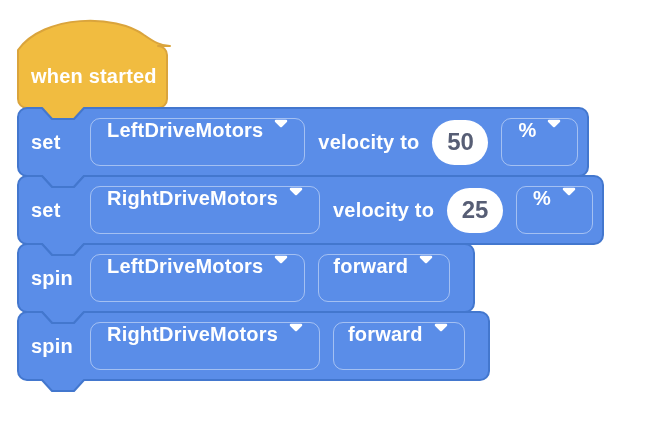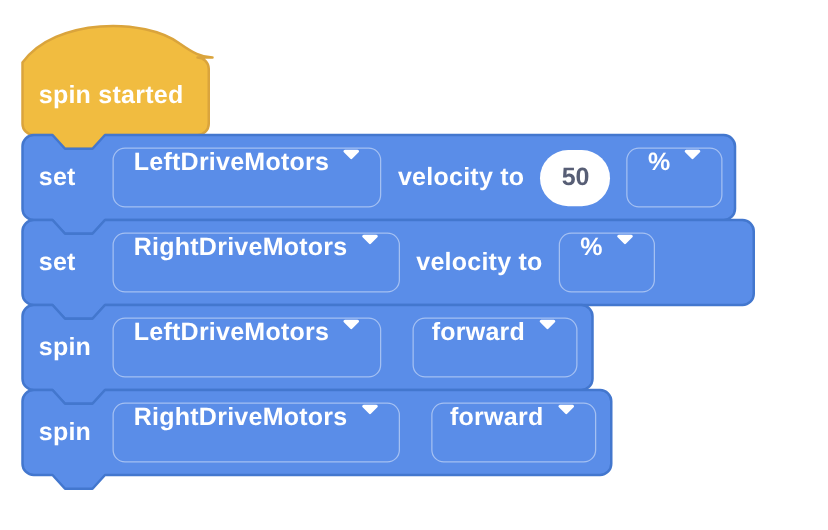--- a/index.html
+++ b/index.html
@@ -17,40 +17,40 @@
   .shape-event  path{fill:var(--event-fill); stroke:var(--event-border); stroke-width:2;stroke-linejoin:round;}
   .hat{height:88px;padding-top:24px;}
   .lbl{
     color:var(--label-text);font-size:20px;font-weight:bold;letter-spacing:.2px;white-space:nowrap;
   }
   .kw{min-width:46px;}
   .dropdown{
     display:inline-flex;gap:11px;height:46px;padding:0 16px;
     border:1.5px solid var(--field-border);border-radius:10px;cursor:pointer;white-space:nowrap;
   }
-  .dir{margin-left:12px;padding-left:14px;}
+  .dir{padding-left:14px;}
   .arrow{display:block;flex:0 0 auto;}
   .arrow path{fill:var(--label-text);stroke:var(--label-text);stroke-width:2.5;stroke-linejoin:round;}
   .oval{
     display:inline-flex;align-items:center;justify-content:center;
     min-width:56px;height:45px;padding:0 14px;box-sizing:border-box;
     background:var(--input-fill);border-radius:23px;cursor:text;
   }
-  .oval span{color:var(--value-text);font-size:20px;font-weight:bold;}
+  .oval span{color:var(--value-text);font-size:24px;font-weight:bold;}
 </style>
 </head>
 <body>
 
 <div class="canvas">
 
   <div class="block hat" style="top:20px;">
     <svg class="block-shape shape-event" width="153" height="103" viewBox="-2 -2 153 103">
         <path d="M 0 30 C 26 -6 98 -6 126 15 C 136 22 143 26 152 26 L 140 26 A 9 9 0 0 1 149 35 L 149 79 A 9 9 0 0 1 140 88 L 66 88 L 56 99 L 34 99 L 24 88 L 9 88 A 9 9 0 0 1 0 79 Z"></path>
       </svg>
-    <span class="lbl">spin started</span>
+    <span class="lbl">when started</span>
   </div>
 
   <div class="block" style="top:108px;">
     <svg class="block-shape shape-motion" width="574" height="83" viewBox="-2 -2 574 83">
         <path d="M 0 9 A 9 9 0 0 1 9 0 L 24 0 L 34 11 L 56 11 L 66 0 L 561 0 A 9 9 0 0 1 570 9 L 570 59 A 9 9 0 0 1 561 68 L 66 68 L 56 79 L 34 79 L 24 68 L 9 68 A 9 9 0 0 1 0 59 Z"></path>
       </svg>
     <span class="lbl kw">set</span>
     <span class="dropdown">
       <span class="lbl">LeftDriveMotors</span>
       <svg class="arrow" width="14" height="9" viewBox="0 0 14 9">
@@ -74,20 +74,23 @@
         <path d="M 0 9 A 9 9 0 0 1 9 0 L 24 0 L 34 11 L 56 11 L 66 0 L 576 0 A 9 9 0 0 1 585 9 L 585 59 A 9 9 0 0 1 576 68 L 66 68 L 56 79 L 34 79 L 24 68 L 9 68 A 9 9 0 0 1 0 59 Z"></path>
       </svg>
     <span class="lbl kw">set</span>
     <span class="dropdown">
       <span class="lbl">RightDriveMotors</span>
       <svg class="arrow" width="14" height="9" viewBox="0 0 14 9">
           <path d="M2 2 L12 2 L7 7 Z"></path>
         </svg>
     </span>
     <span class="lbl">velocity to</span>
+    <span class="oval">
+      <span>25</span>
+    </span>
     <span class="dropdown">
       <span class="lbl">%</span>
       <svg class="arrow" width="14" height="9" viewBox="0 0 14 9">
           <path d="M2 2 L12 2 L7 7 Z"></path>
         </svg>
     </span>
   </div>
 
   <div class="block" style="top:244px;">
     <svg class="block-shape shape-motion" width="460" height="83" viewBox="-2 -2 460 83">

